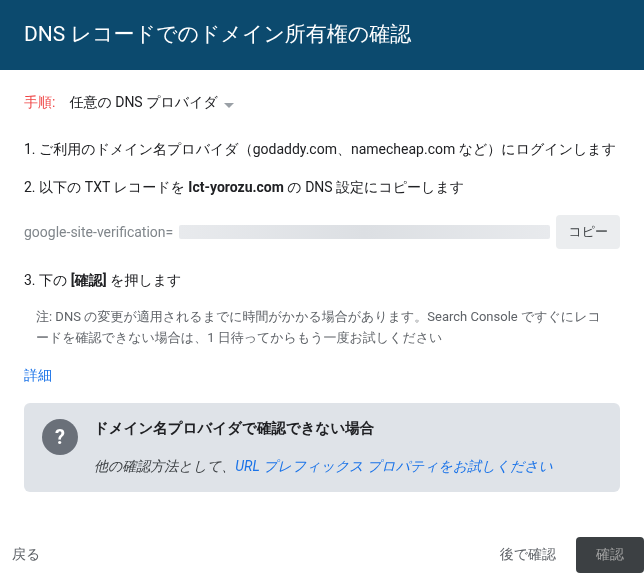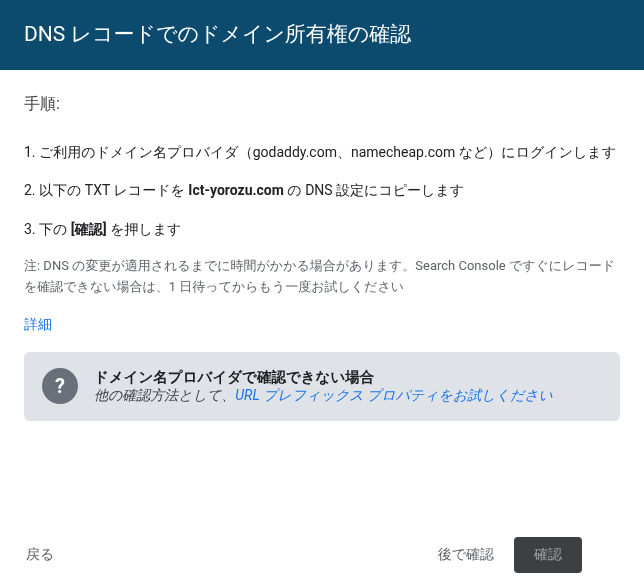--- a/index.html
+++ b/index.html
@@ -2,62 +2,75 @@
 <html><head>
   <meta charset="utf-8">
   <style>
     * { box-sizing: border-box; margin: 0; padding: 0; }
     body { font-family: Roboto, "Helvetica Neue", Arial, sans-serif; width: 644px; height: 585px; background: #fff; color: #202124; font-size: 14px; }
     .header { background: #0c4a6e; color: #fff; padding: 20px 24px 16px; }
     .header h1 { font-size: 21px; font-weight: 400; margin-bottom: 6px; }
     .header .domain { font-size: 15px; color: #cdd2d6; }
     .content { padding: 24px; }
     .provider-row { display: flex; align-items: center; gap: 14px; margin-bottom: 26px; }
-    .provider-label { font-size: 16px; color: #404040; }
+    .provider-label { font-size: 14px; color: #ef4444; }
     .provider-select { display: inline-flex; align-items: center; gap: 6px; font-size: 14px; color: #202124; cursor: pointer; }
     .provider-select .chev { color: #9aa0a6; }
     .steps { line-height: 1.6; margin-bottom: 14px; }
     .steps li { margin-bottom: 16px; list-style: none; }
     .bold { font-weight: 700; }
     .token-row { display: flex; align-items: center; gap: 6px; margin: 6px 0 20px; }
     .token-prefix { color: #80868b; font-size: 14px; white-space: nowrap; }
     .token-blur { flex: 1; height: 14px; background: linear-gradient(90deg, #e8eaed, #dcdfe3, #e8eaed); border-radius: 2px; filter: blur(0.5px); }
     .copy-btn { background: #ebedef; color: #3c4043; border: none; border-radius: 4px; padding: 8px 12px; font-size: 13px; cursor: pointer; }
-    .note { color: #5f6368; font-size: 13px; line-height: 1.6; margin: 14px 0 18px; }
+    .note { color: #5f6368; font-size: 13px; line-height: 1.6; margin: 14px 12px 18px; }
     .details-link { color: #1a73e8; font-size: 14px; text-decoration: none; cursor: pointer; display: inline-block; margin-bottom: 18px; }
     .alt-box { background: #dfe3e8; border-radius: 6px; padding: 16px 18px; display: flex; align-items: flex-start; gap: 16px; }
     .help-icon { width: 36px; height: 36px; border-radius: 50%; background: #6a7079; color: #fff; display: flex; align-items: center; justify-content: center; font-size: 20px; font-weight: 700; flex-shrink: 0; }
-    .alt-title { font-weight: 700; font-size: 14.5px; margin-bottom: 0; color: #202124; }
+    .alt-title { font-weight: 700; font-size: 14.5px; margin-bottom: 20px; color: #202124; }
     .alt-body { font-size: 14px; color: #3c4043; font-style: italic; }
     .alt-link { color: #1a73e8; text-decoration: none; cursor: pointer; }
-    .footer { position: absolute; bottom: 0; width: 596px; padding: 12px 14px; display: flex; align-items: center; justify-content: space-between; background: #fff; }
+    .footer { position: absolute; bottom: 0; width: 644px; padding: 12px 0; display: flex; align-items: center; justify-content: space-between; background: #fff; }
     .footer-left, .footer-right { display: flex; gap: 8px; }
     .txt-btn { background: none; border: none; color: #5f6368; font-size: 14px; padding: 8px 12px; cursor: pointer; }
     .primary-btn { background: #3c4043; color: #a3a3a3; border: none; border-radius: 4px; padding: 9px 20px; font-size: 14px; cursor: pointer; }
   </style>
 </head>
 <body>
 
 <div class="header">
   <h1>DNS レコードでのドメイン所有権の確認</h1>
 </div>
 
 <div class="content">
 
   <div class="provider-row">
     <span class="provider-label">手順:</span>
+    <span class="provider-select">
+      <span>任意の DNS プロバイダ</span>
+      <span class="chev">
+        <svg width="10" height="5" viewBox="0 0 10 5">
+            <path d="M0 0 L5 5 L10 0 Z" fill="#9aa0a6"></path>
+          </svg>
+      </span>
+    </span>
   </div>
 
   <ul class="steps">
     <li>1. ご利用のドメイン名プロバイダ（godaddy.com、namecheap.com など）にログインします</li>
     <li>
       <span>2. 以下の TXT レコードを </span><span class="bold">Ict-yorozu.com</span><span> の DNS 設定にコピーします</span>
     </li>
   </ul>
 
+  <div class="token-row">
+    <span class="token-prefix">google-site-verification=</span>
+    <div class="token-blur"></div>
+    <button class="copy-btn">コピー</button>
+  </div>
 
   <ul class="steps">
     <li>
       <span>3. 下の </span><span class="bold">[確認]</span><span> を押します</span>
     </li>
   </ul>
 
   <p class="note">注: DNS の変更が適用されるまでに時間がかかる場合があります。Search Console ですぐにレコードを確認できない場合は、1 日待ってからもう一度お試しください</p>
 
   <a class="details-link">詳細</a>

